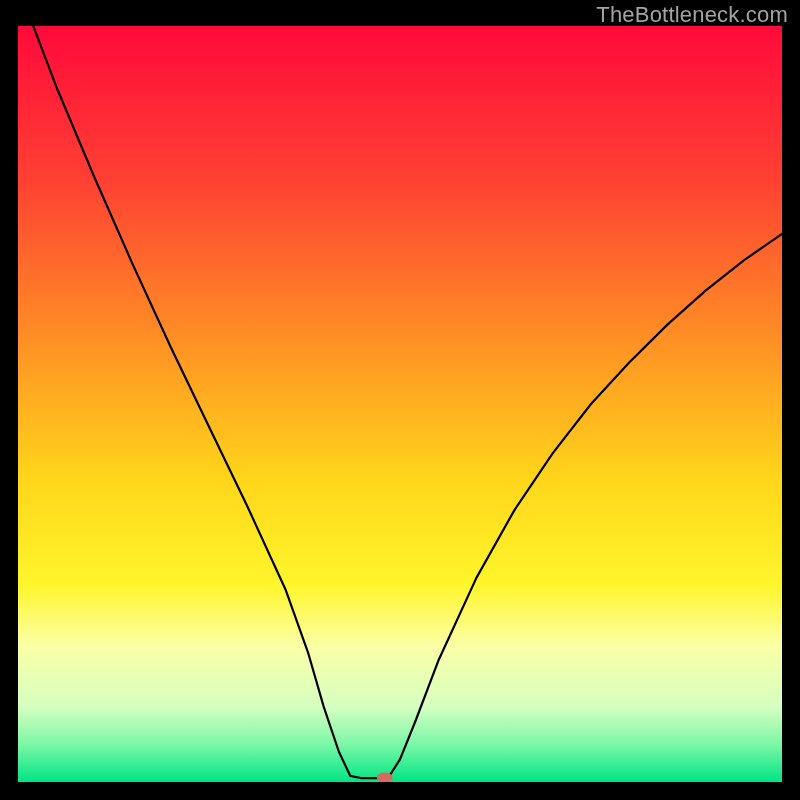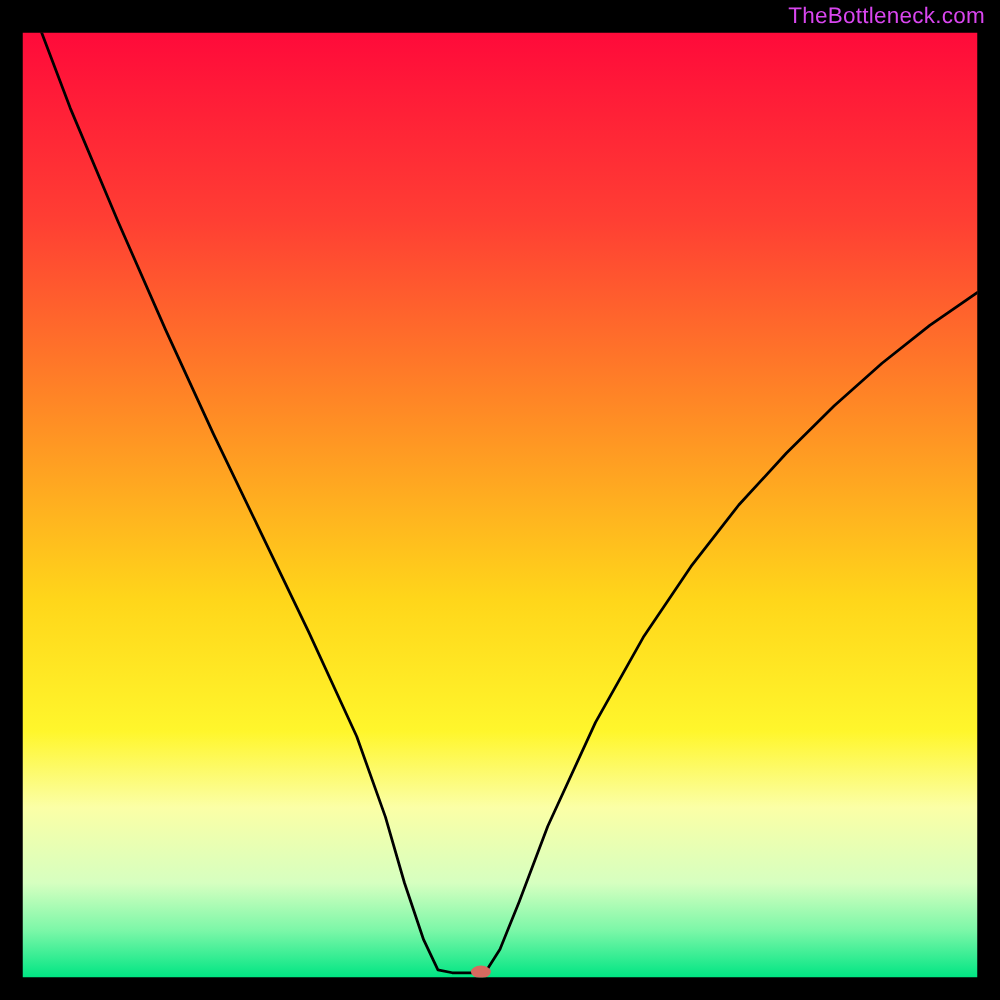--- a/index.html
+++ b/index.html
@@ -14,22 +14,22 @@
   .outer {
     position: relative;
     width: 800px;
     height: 800px;
     background: #000;
   }
   .watermark {
     position: absolute;
     top: 2px;
     right: 12px;
-    color: #d946ef;
-    font-size: 18px;
+    color: #a3a3a3;
+    font-size: 22px;
     font-weight: 500;
     letter-spacing: 0.2px;
     z-index: 5;
   }
   .plot-wrap {
     position: absolute;
     left: 18px;
     top: 26px;
     width: 764px;
     height: 756px;

